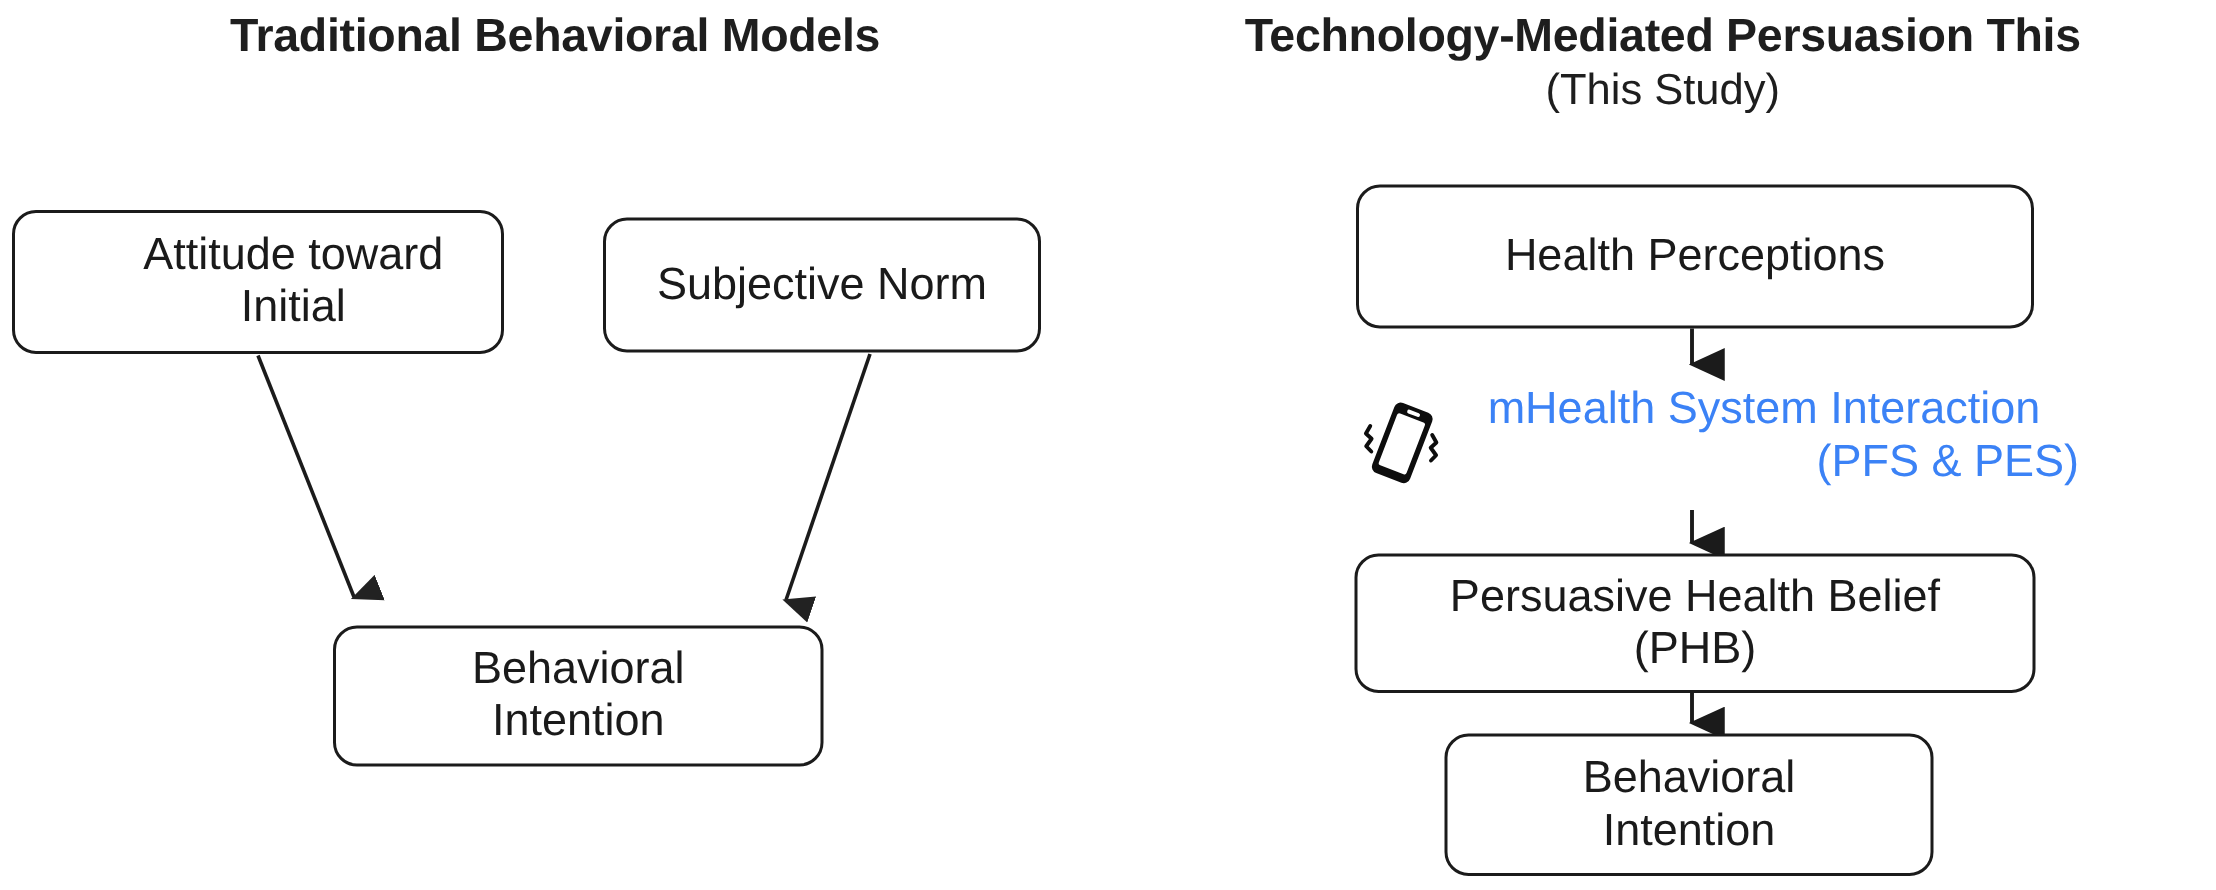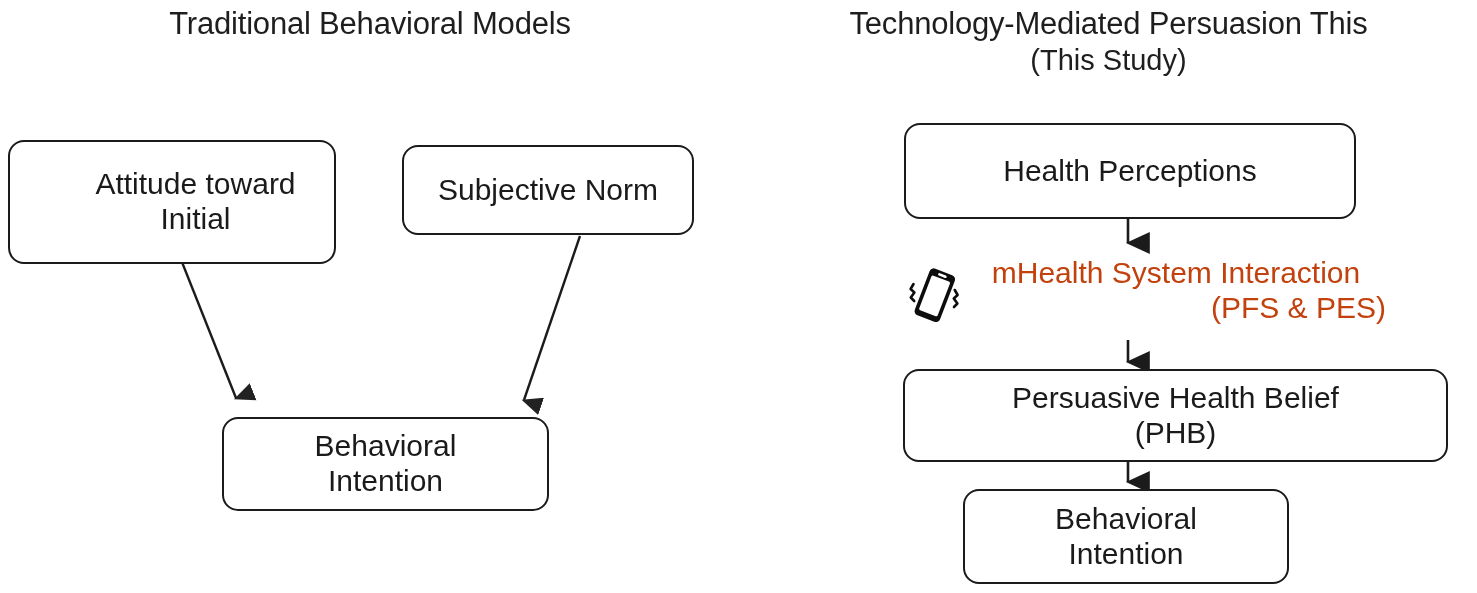--- a/index.html
+++ b/index.html
@@ -20,21 +20,21 @@
   
   .panel-title {
     position: absolute;
     text-align: center;
     line-height: 1.18;
     color: #1e1e1e;
   }
   .panel-title .t-main {
     display: block;
     font-size: 31px;
-    font-weight: normal;
+    font-weight: bold;
     letter-spacing: -0.2px;
     white-space: nowrap;
   }
   .panel-title .t-sub {
     display: block;
     font-size: 29px;
     font-weight: normal;
     white-space: nowrap;
   }
 
@@ -52,26 +52,26 @@
     flex-direction: column;
     align-items: center;
     justify-content: center;
     text-align: center;
     line-height: 1.16;
     font-size: 30px;
     color: #1a1a1a;
   }
   .node .ln { display: block; white-space: nowrap; }
 
-  #node-attitude   { left: 8px;   top: 140px; width: 328px; height: 124px; padding-left: 47px; }
+  #node-attitude   { left: 8px;   top: 140px; width: 328px; height: 96px; padding-left: 47px; }
   #node-subjective { left: 402px; top: 145px; width: 292px; height: 90px; }
   #node-bi-left    { left: 222px; top: 417px; width: 327px; height: 94px; }
 
   #node-initial    { left: 904px; top: 123px; width: 452px; height: 96px; }
-  #node-phb        { left: 903px; top: 369px; width: 545px; height: 93px; }
+  #node-phb        { left: 903px; top: 369px; width: 454px; height: 93px; }
   #node-bi-right   { left: 963px; top: 489px; width: 326px; height: 95px; }
 
   
   #interaction-group {
     position: absolute;
     left: 890px;
     top: 255px;
     width: 500px;
     height: 90px;
   }
@@ -82,21 +82,21 @@
     width: 72px;
     height: 72px;
   }
   #interaction-text {
     position: absolute;
     left: 76px;
     top: 0px;
     width: 420px;
     font-size: 30px;
     line-height: 1.17;
-    color: #c2410c;
+    color: #3b82f6;
     text-align: center;
   }
   #interaction-text .ln1 { display: block; white-space: nowrap; }
   #interaction-text .ln2 { display: block; white-space: nowrap; margin-left: -58px; text-align: right; }
 
   
   #edges {
     position: absolute;
     left: 0;
     top: 0;

